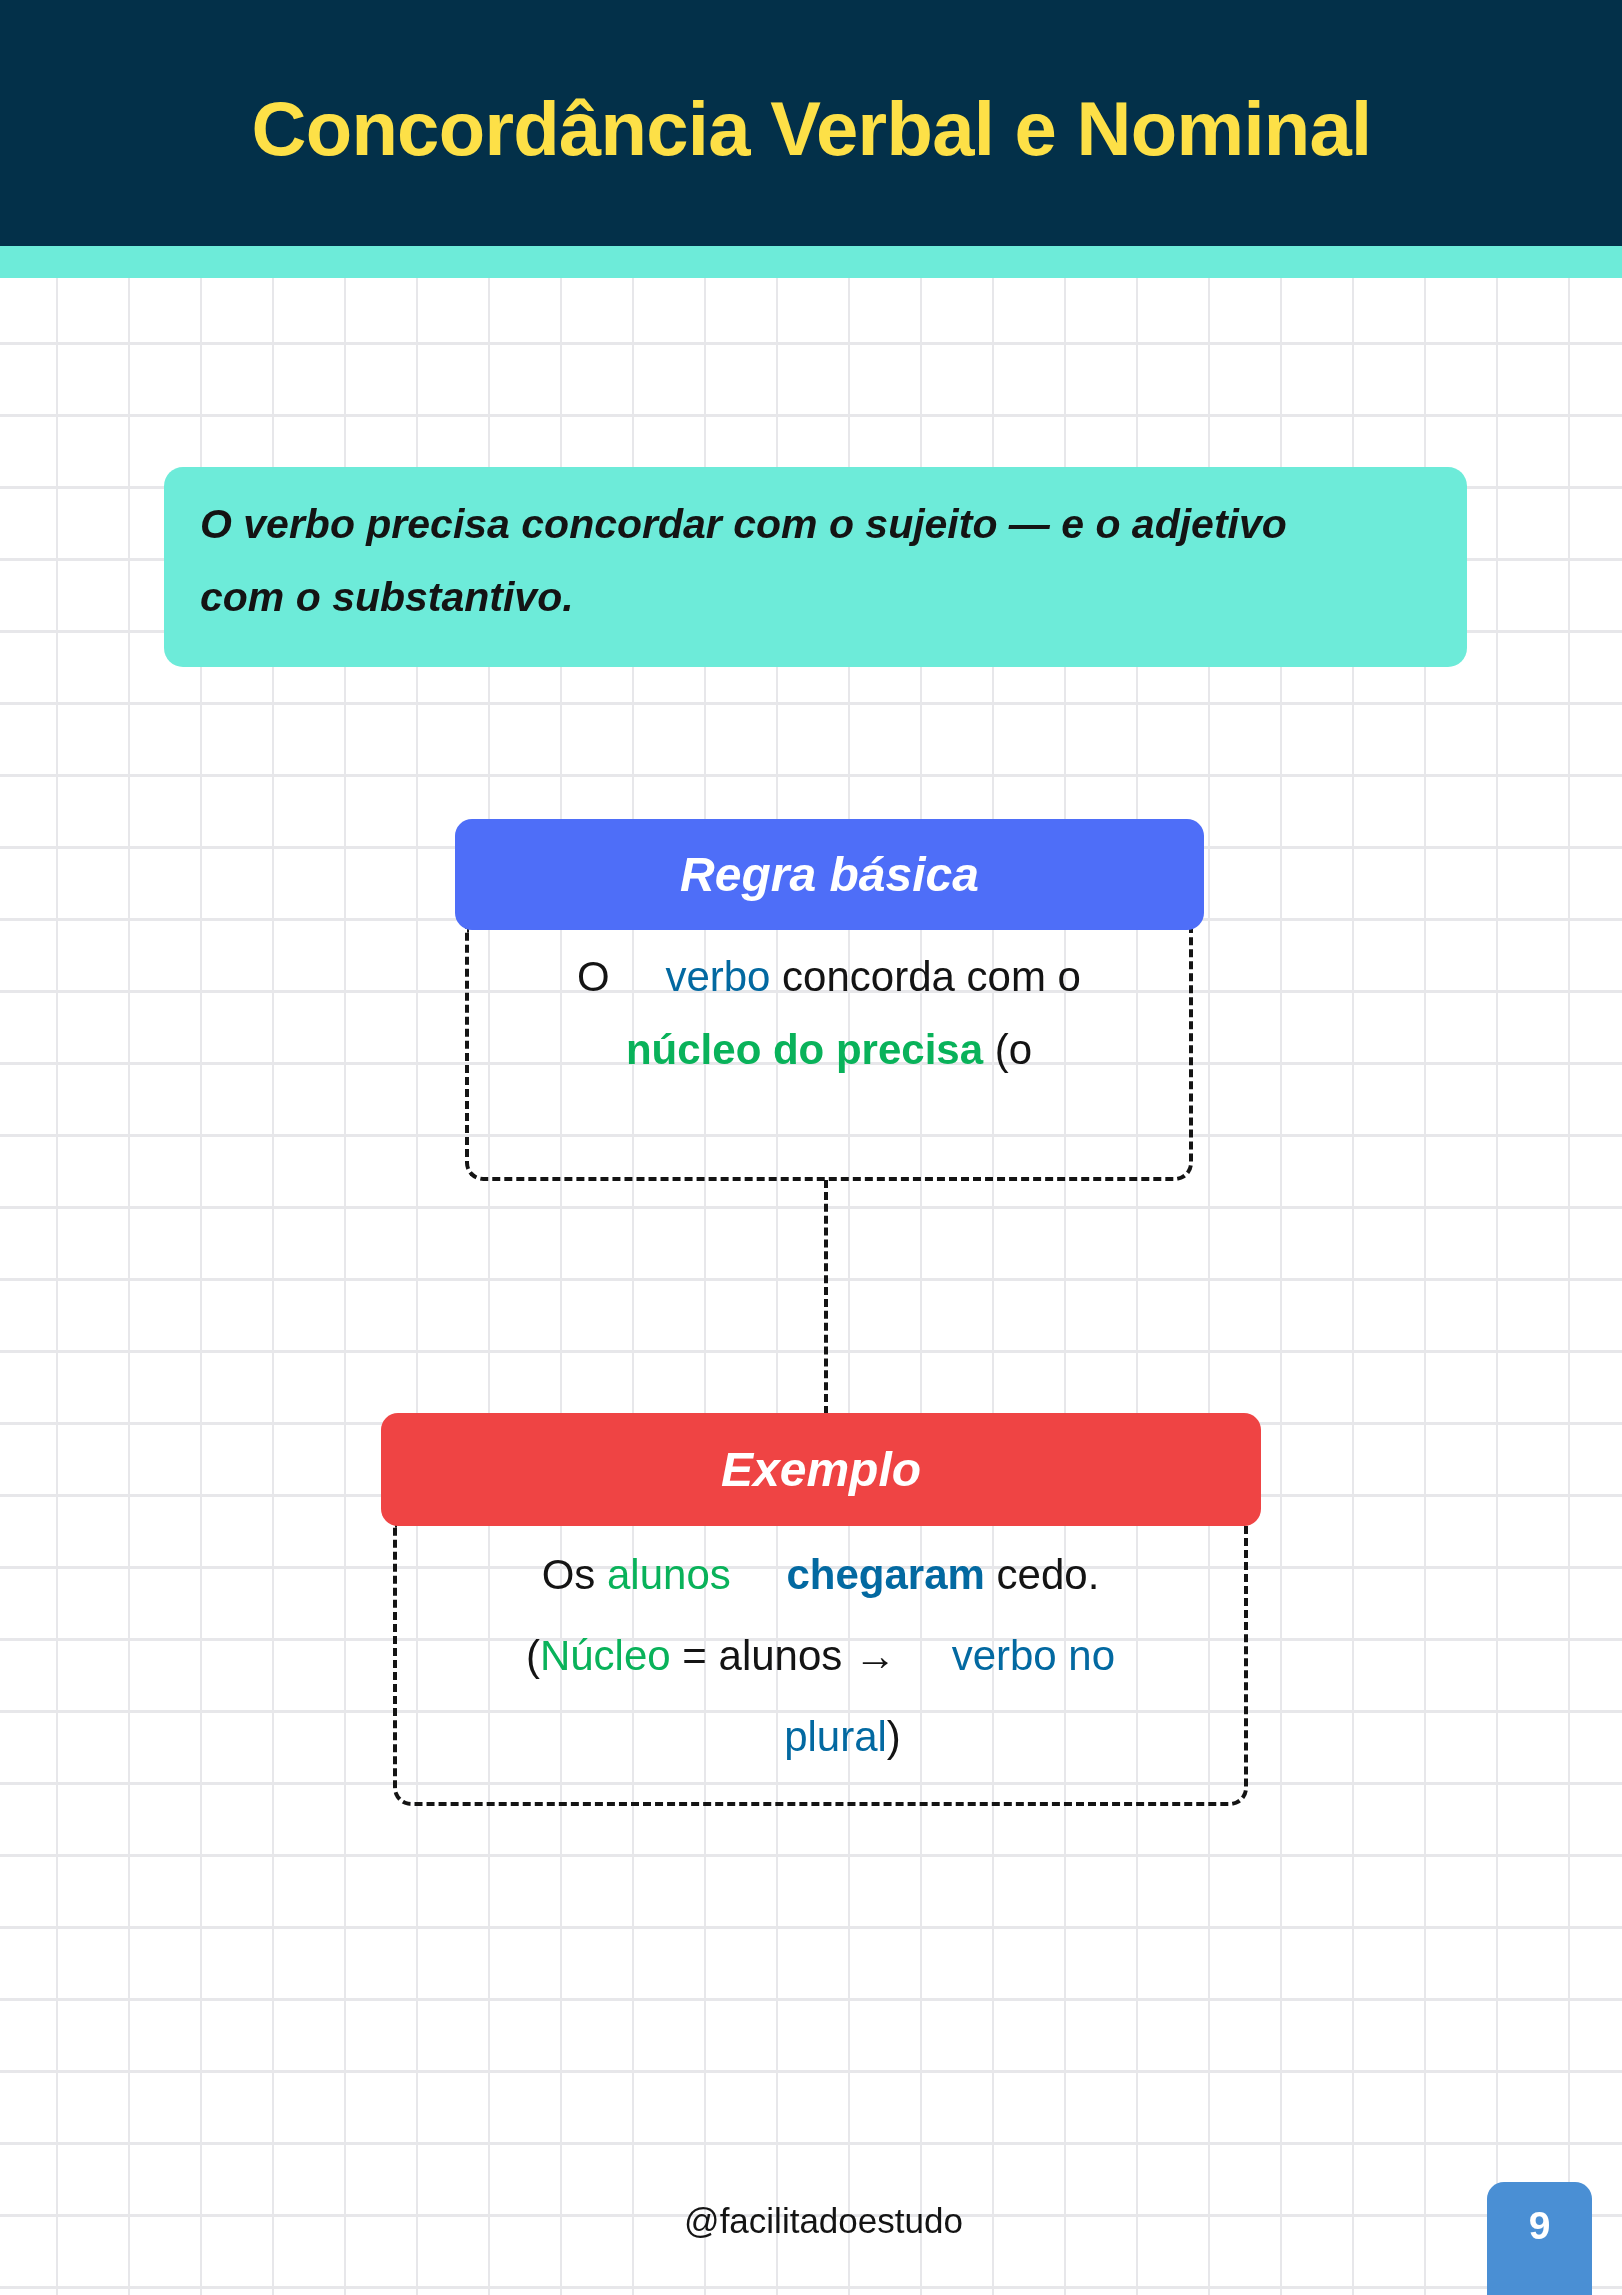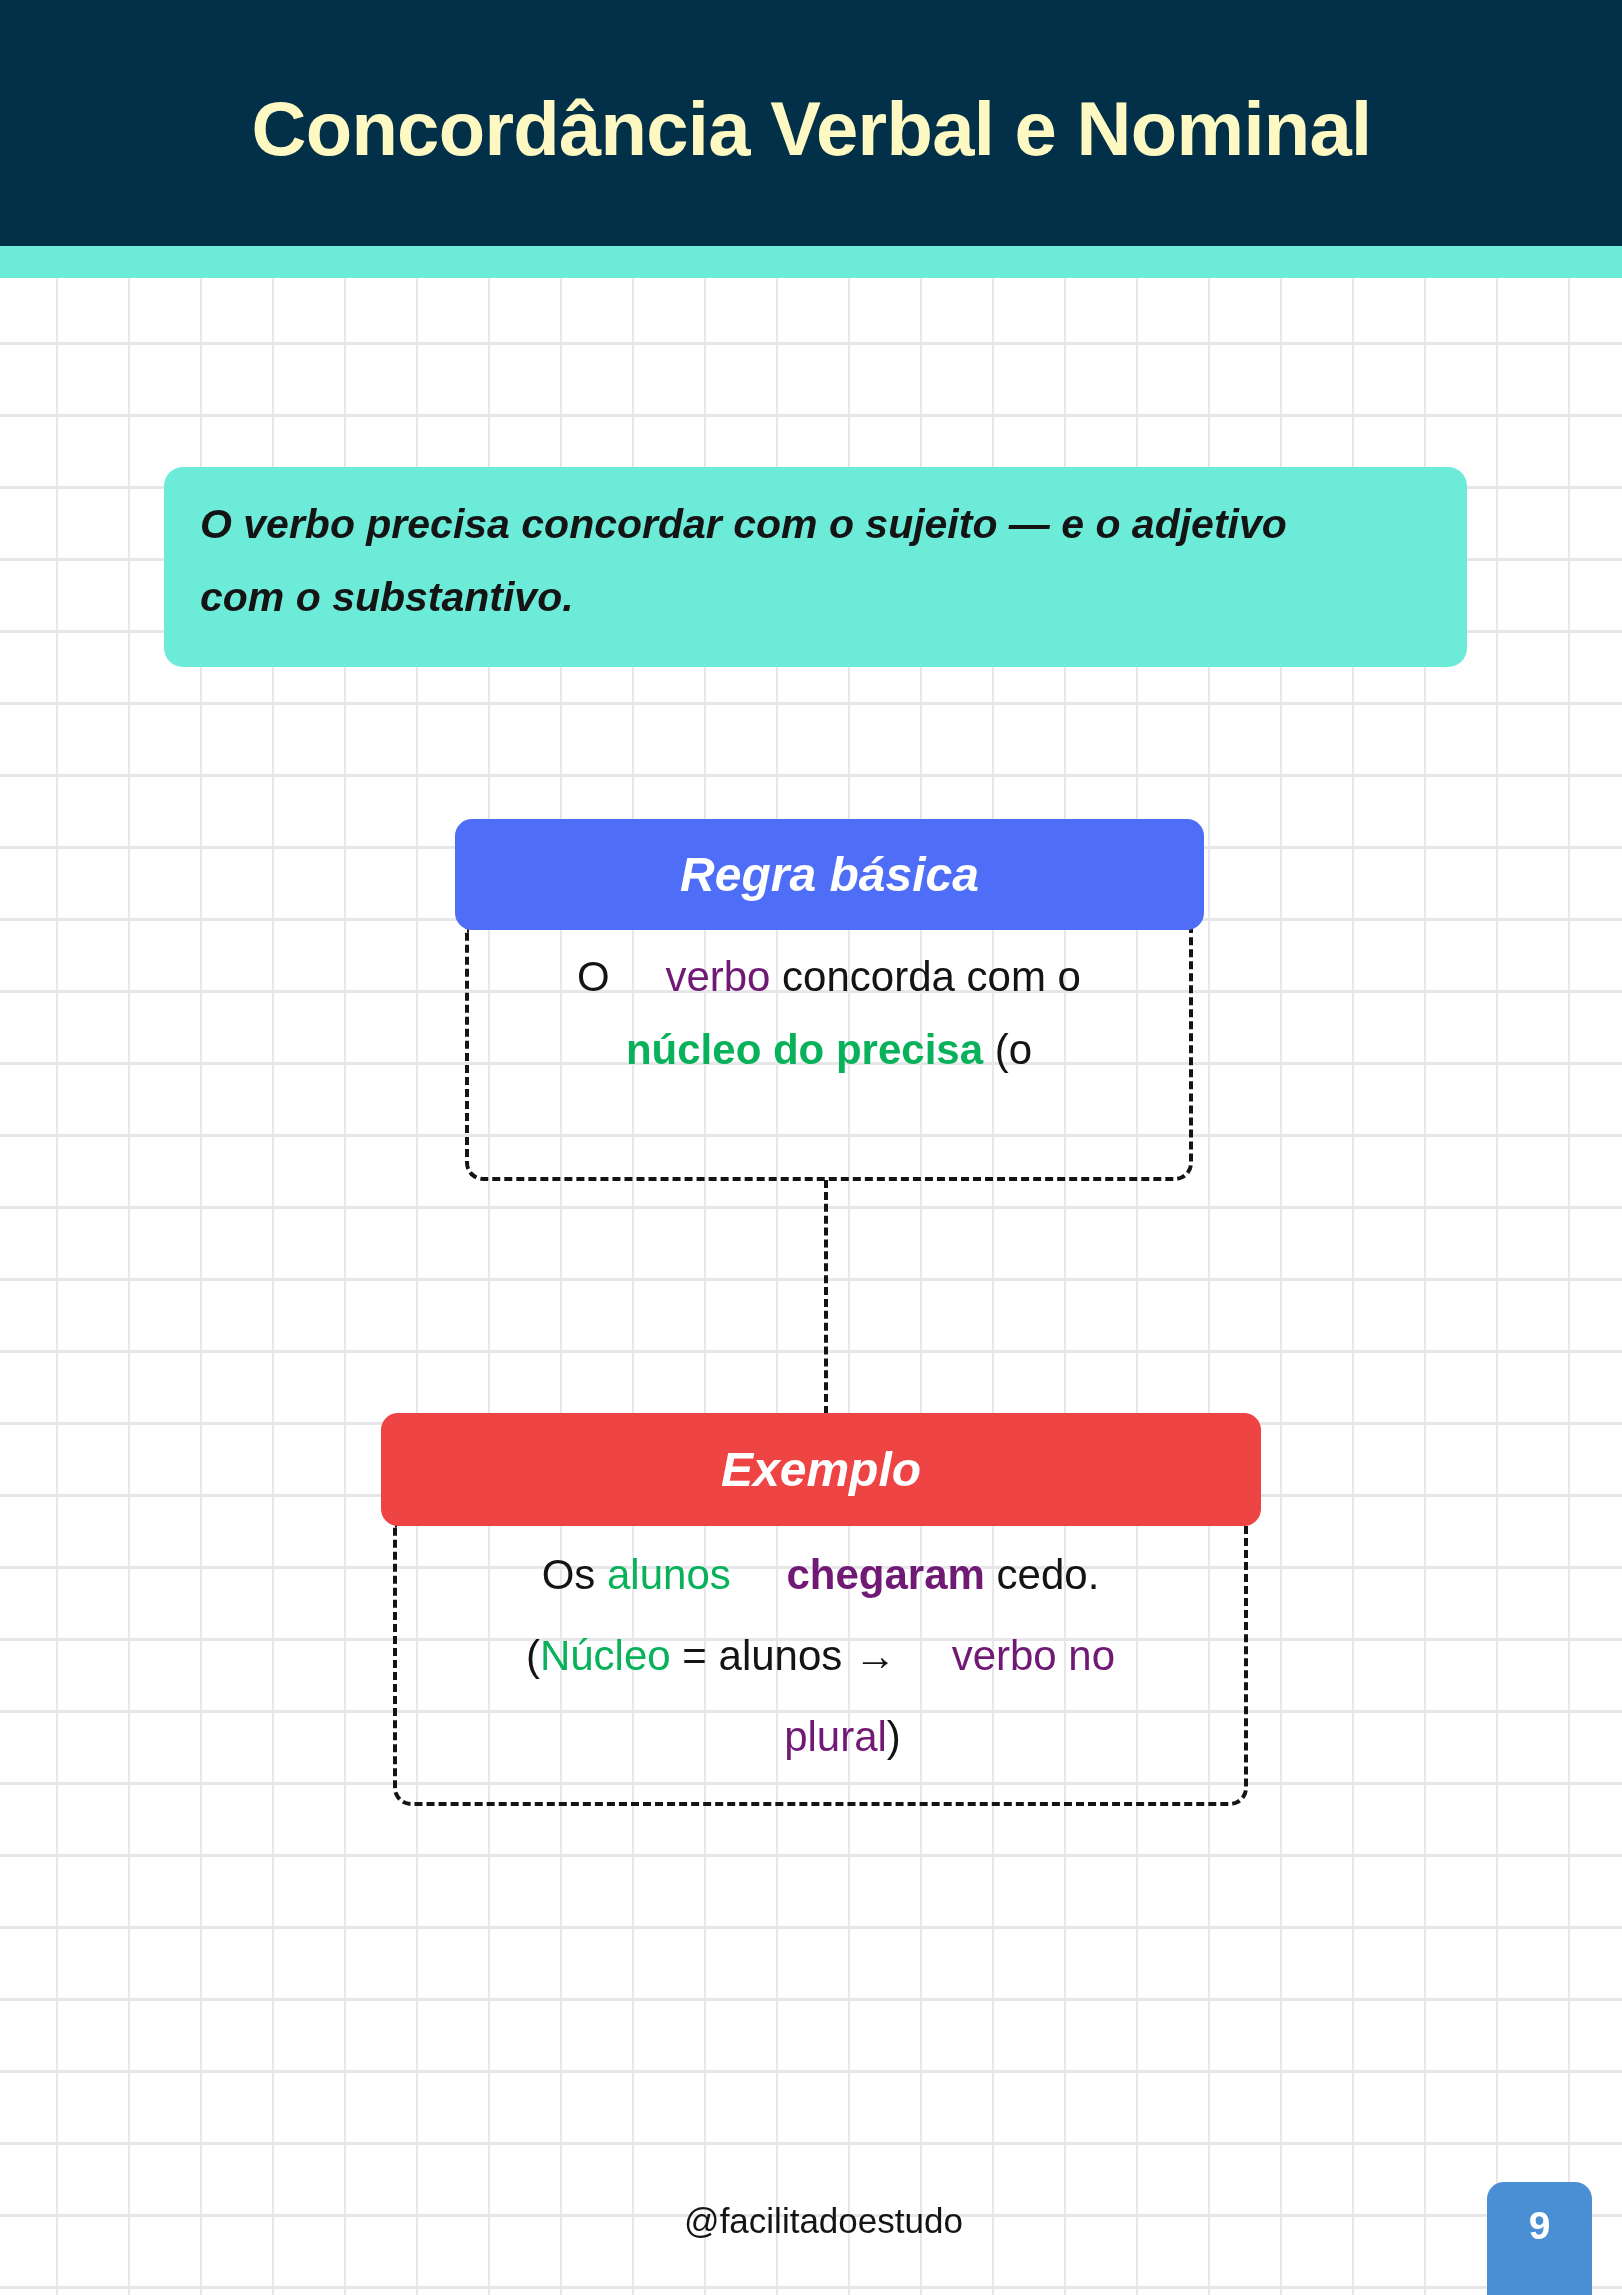--- a/index.html
+++ b/index.html
@@ -18,21 +18,21 @@
   .page-header {
     position: absolute;
     left: 0; top: 0;
     width: 1623px; height: 246px;
     background: #033049;
     display: flex;
     align-items: center;
     justify-content: center;
   }
   .page-title {
-    color: #fef9c3;
+    color: #fde047;
     font-size: 76px;
     font-weight: bold;
     letter-spacing: -0.7px;
     padding-top: 10.5px;
     white-space: nowrap;
   }
   .accent-stripe {
     position: absolute;
     left: 0; top: 246px;
     width: 1623px; height: 32px;
@@ -118,21 +118,21 @@
 
   .connector {
     position: absolute;
     left: 824px; top: 1180px;
     width: 0; height: 234px;
     border-left: 4.6px dashed #141414;
     z-index: 1;
   }
 
   
-  .c-blue  { color: #701a75; margin-left: 44px; }
+  .c-blue  { color: #0369a1; margin-left: 44px; }
   .c-green { color: #09b25a; }
   .c-ink   { color: #141414; }
   .w-bold  { font-weight: bold; }
 
   
   .footer-handle {
     position: absolute;
     left: 12px; top: 2201px;
     width: 1623px;
     text-align: center;

